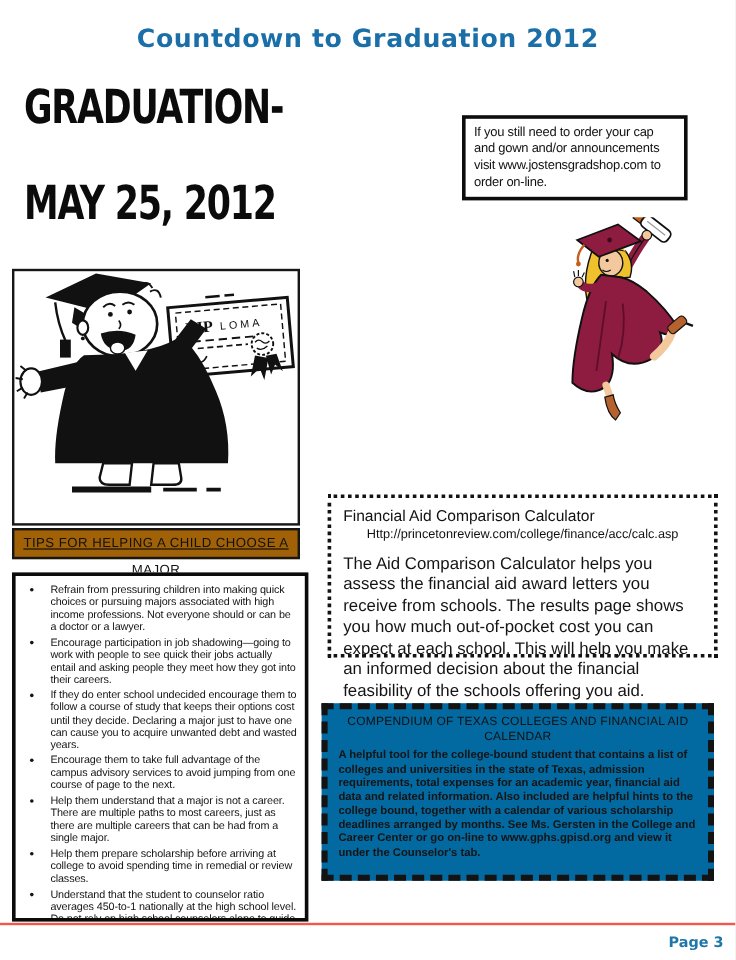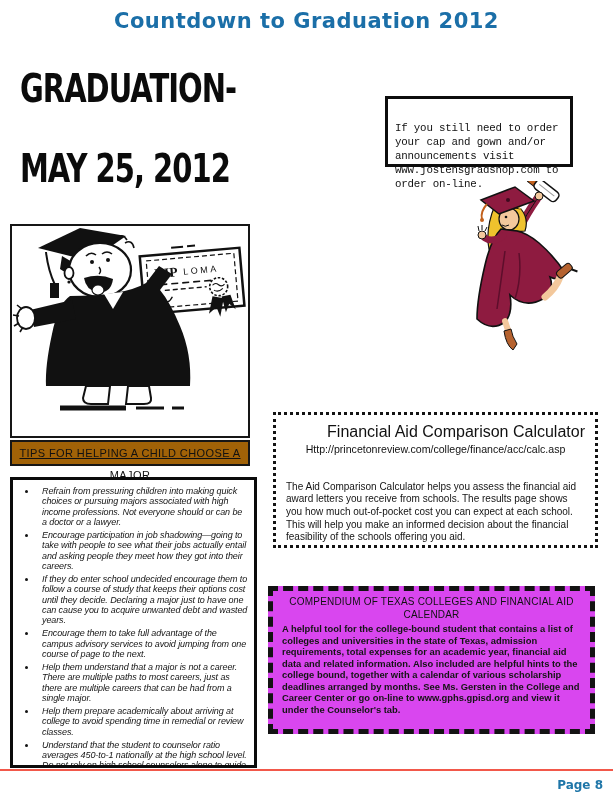--- a/index.html
+++ b/index.html
@@ -3,37 +3,37 @@
 <meta charset="utf-8">
 <style>
   html,body{margin:0;padding:0;background:#e8e8e8;}
   #page{
     position:relative;width:613px;height:800px;margin:0 auto;
     background:#ffffff;overflow:hidden;
     font-family:"Liberation Sans",sans-serif;color:#141414;
   }
   
   .doc-title{
-    position:absolute;top:9px;left:0;width:613px;text-align:center;
+    position:absolute;top:20px;left:0;width:613px;text-align:center;
     font-family:"DejaVu Sans",sans-serif;font-weight:bold;font-size:21px;
     letter-spacing:.5px;color:#1b6fa8;
   }
   .big-head{
     position:absolute;left:20px;
     font-family:"DejaVu Sans",sans-serif;font-weight:800;font-size:29px;
     letter-spacing:-1px;color:#0b0b0b;
     transform:scale(1.0,1.35);transform-origin:top left;white-space:nowrap;
   }
   .big-head.l1{top:66px;}
   .big-head.l2{top:146px;}
   
   .jostens-box{
     position:absolute;left:385px;top:96px;width:188px;height:71px;
-    box-sizing:border-box;border:3px solid #0d0d0d;padding:22px 7px;
-    font-family:Liberation Mono, monospace;font-size:10.8px;line-height:1.3;
+    box-sizing:border-box;border:3px solid #0d0d0d;padding:4px 7px;
+    font-family:Liberation Sans, sans-serif;font-size:10.8px;line-height:1.3;
     letter-spacing:-0.2px;color:#111;
   }
   
   .cartoon-box{
     position:absolute;left:10px;top:224px;width:240px;height:214px;
     box-sizing:border-box;border:2px solid #161616;background:#fff;
   }
   .tips-header{
     position:absolute;left:10px;top:440px;width:240px;height:26px;
     box-sizing:border-box;border:2px solid #161616;
@@ -41,35 +41,35 @@
     line-height:22px;color:#111;background:#a16207;text-decoration:underline;
   }
   .bullets-box{
     position:absolute;left:10px;top:477px;width:247px;height:291px;
     box-sizing:border-box;border:3px solid #0b0b0b;background:#fff;
     padding:6px 6px 2px 2px;overflow:hidden;
   }
   .bullets-box ul{margin:0;padding-left:22px;}
   .bullets-box li{
     font-size:9px;line-height:1.14;letter-spacing:-0.1px;
-    margin-bottom:3px;padding-left:5px;color:#141414;font-style:italic;
+    margin-bottom:3px;padding-left:5px;color:#141414;
   }
   
   .girl-wrap{position:absolute;left:447px;top:181px;width:140px;height:175px;}
   .finaid-box{
     position:absolute;left:273px;top:412px;width:325px;height:136px;
     box-sizing:border-box;border:3px dotted #131313;background:#fff;
     padding:7px 10px 4px 10px;
   }
-  .finaid-title{ text-align:right;font-size:16px;line-height:1.3;color:#111;}
+  .finaid-title{ text-align:left;font-size:13px;line-height:1.3;color:#111;}
   .finaid-url{ text-align:center;font-size:10.6px;line-height:1.3;color:#111;}
-  .finaid-body{ margin-top:24px;font-size:10px;line-height:1.27;color:#141414;}
+  .finaid-body{ margin-top:8px;font-size:14px;line-height:1.27;color:#141414;}
   .compendium-box{
     position:absolute;left:268px;top:586px;width:327px;height:148px;
-    box-sizing:border-box;border:5px dashed #131313;background:#d946ef;
+    box-sizing:border-box;border:5px dashed #131313;background:#0369a1;
     padding:4px 9px;
   }
   .compendium-title{
     text-align:center;font-size:10px;letter-spacing:.2px;line-height:1.32;color:#111;
   }
   .compendium-body{margin-top:2px;font-size:9.4px;line-height:1.22;color:#141414;font-weight:bold;}
   
   .red-rule{
     position:absolute;left:0;top:769px;width:613px;height:0;
     border-top:2px solid #f2584a;
@@ -150,25 +150,25 @@
     </svg>
   </div>
 
   <div class="tips-header">
     <span>TIPS FOR HELPING A CHILD CHOOSE A MAJOR</span>
   </div>
 
   <div class="bullets-box">
     <ul>
       <li>Refrain from pressuring children into making quick choices or pursuing majors associated with high income professions. Not everyone should or can be a doctor or a lawyer.</li>
-      <li>Encourage participation in job shadowing—going to take with people to see what their jobs actually entail and asking people they meet how they got into their careers.</li>
+      <li>Encourage participation in job shadowing—going to work with people to see quick their jobs actually entail and asking people they meet how they got into their careers.</li>
       <li>If they do enter school undecided encourage them to follow a course of study that keeps their options cost until they decide. Declaring a major just to have one can cause you to acquire unwanted debt and wasted years.</li>
       <li>Encourage them to take full advantage of the campus advisory services to avoid jumping from one course of page to the next.</li>
       <li>Help them understand that a major is not a career. There are multiple paths to most careers, just as there are multiple careers that can be had from a single major.</li>
-      <li>Help them prepare academically about arriving at college to avoid spending time in remedial or review classes.</li>
+      <li>Help them prepare scholarship before arriving at college to avoid spending time in remedial or review classes.</li>
       <li>Understand that the student to counselor ratio averages 450-to-1 nationally at the high school level. Do not rely on high school counselors alone to guide children through the exercise of choosing a major.</li>
     </ul>
   </div>
 
   <div class="girl-wrap">
     <svg viewBox="0 0 140 175" width="140" height="175">
 
       <g transform="rotate(38 96 10)">
         <rect x="78" y="4" width="8" height="8" fill="#c2601c" stroke="#111" stroke-width="1"></rect>
         <rect x="85" y="2" width="27" height="11" rx="4" fill="#ffffff" stroke="#111" stroke-width="1.5"></rect>
@@ -216,15 +216,15 @@
     <div class="finaid-url">Http://princetonreview.com/college/finance/acc/calc.asp</div>
     <div class="finaid-body">The Aid Comparison Calculator helps you assess the financial aid award letters you receive from schools. The results page shows you how much out-of-pocket cost you can expect at each school. This will help you make an informed decision about the financial feasibility of the schools offering you aid.</div>
   </div>
 
   <div class="compendium-box">
     <div class="compendium-title">COMPENDIUM OF TEXAS COLLEGES AND FINANCIAL AID CALENDAR</div>
     <div class="compendium-body">A helpful tool for the college-bound student that contains a list of colleges and universities in the state of Texas, admission requirements, total expenses for an academic year, financial aid data and related information. Also included are helpful hints to the college bound, together with a calendar of various scholarship deadlines arranged by months. See Ms. Gersten in the College and Career Center or go on-line to www.gphs.gpisd.org and view it under the Counselor's tab.</div>
   </div>
 
   <div class="red-rule"></div>
-  <div class="page-num">Page 8</div>
+  <div class="page-num">Page 3</div>
 
 </div>
 
 </body></html>

